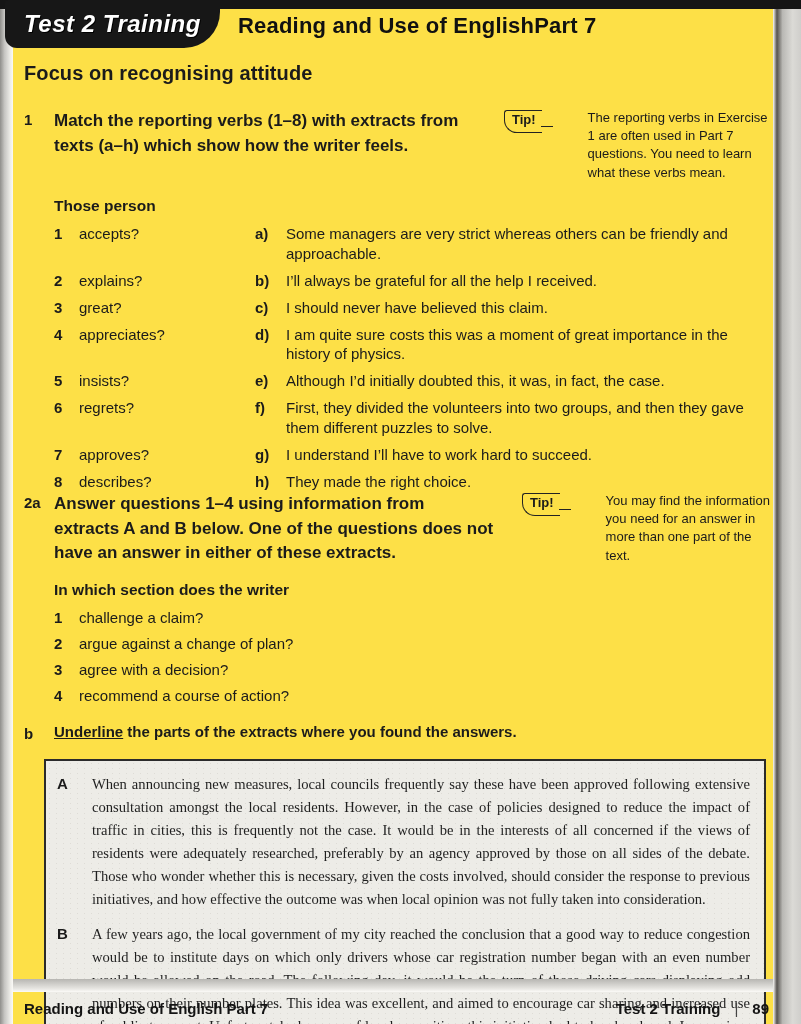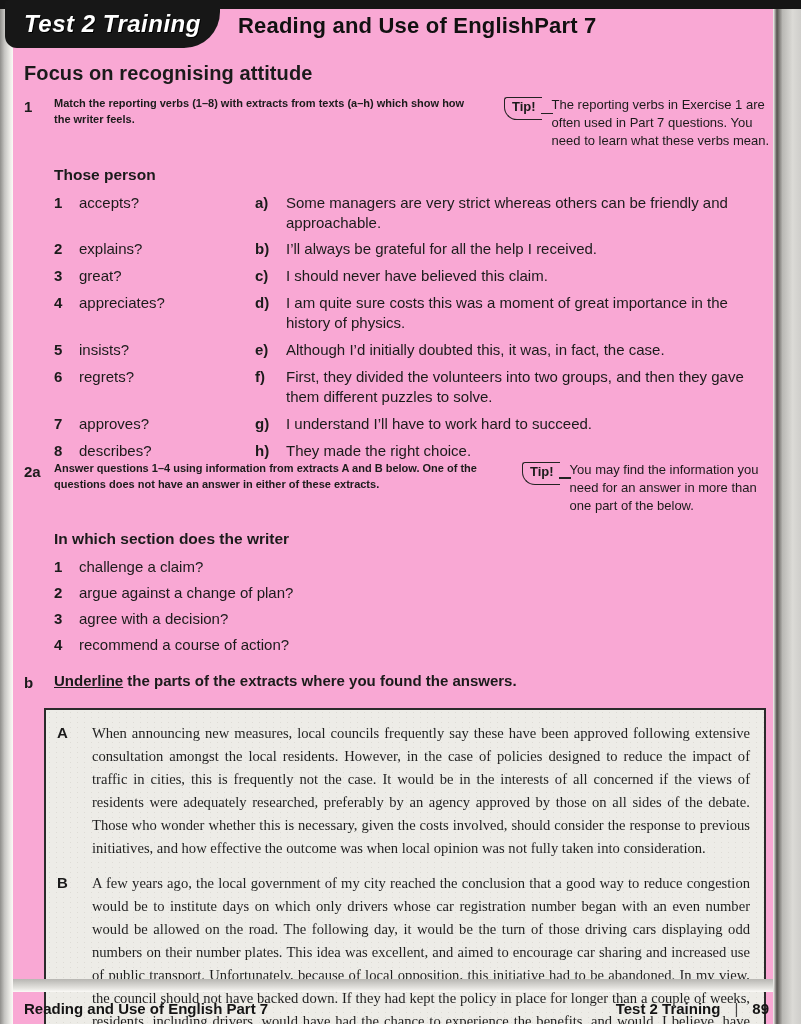--- a/index.html
+++ b/index.html
@@ -1,20 +1,20 @@
 <!DOCTYPE html>
 <html><head>
 <meta charset="utf-8">
 <style>
   * { margin:0; padding:0; box-sizing:border-box; }
   html,body { width:801px; height:1024px; }
   body { font-family:"Liberation Sans", sans-serif; background:#e9e8e5; }
   .page {
     position:relative; width:801px; height:1024px;
-    background:#f9a8d4; overflow:hidden; color:#1b1b1b;
+    background:#fde047; overflow:hidden; color:#1b1b1b;
   }
   
   .edge-left {
     position:absolute; left:0; top:0; bottom:0; width:13px; z-index:5;
     background:linear-gradient(to right,#8f8e8b,#c6c5c2 35%,#eeede9 80%,#fbfaf7);
   }
   .edge-right {
     position:absolute; right:0; top:0; bottom:0; width:28px; z-index:5;
     background:linear-gradient(to right,#fbfaf7 0,#56534f 14%,#b9b8b4 34%,#dbdad6 70%,#cfcecb);
   }
@@ -33,25 +33,25 @@
     color:#ffffff; font-weight:800; font-style:italic; font-size:24px;
     letter-spacing:0.5px; text-shadow:1px 1px 0 #000;
   }
   .header-title {
     position:absolute; left:238px; top:13px; z-index:7;
     font-size:22px; font-weight:800; letter-spacing:0.2px; color:#111;
   }
   .header-title .part { }
   
   .content { position:absolute; left:24px; top:62px; width:747px; }
-  .focus-heading { font-size:20px; font-weight:800; margin-bottom:11px; letter-spacing:0.1px; }
+  .focus-heading { font-size:20px; font-weight:800; margin-bottom:24px; letter-spacing:0.1px; }
   .ex-row { display:flex; align-items:flex-start; }
   .ex-num { width:30px; flex:none; font-weight:800; font-size:15px; line-height:1.4; }
-  .ex-instruction { width:422px; flex:none; font-weight:700; font-size:11px; line-height:1.45; }
-  .tipbox { margin-left:28px; flex:1; display:flex; align-items:flex-start; font-size:13px; line-height:1.4; }
+  .ex-instruction { width:422px; flex:none; font-weight:700; font-size:17px; line-height:1.45; }
+  .tipbox { margin-left:28px; flex:1; display:flex; align-items:flex-start; font-size:13px; line-height:1.4;gap:36px; }
   .tip-label {
     flex:none; font-weight:800; font-size:13px; padding:0 6px 3px 7px; margin-top:1px;
     border:1.6px solid #222; border-right:none; border-radius:3px 0 0 13px;
     position:relative; margin-right:10px;
   }
   .tip-label::after {
     content:""; position:absolute; right:-11px; bottom:5px; width:12px; height:1.6px; background:#222;
   }
   .sub-heading { font-weight:800; font-size:15.5px; margin:15px 0 9px 30px; }
   .match-grid {
@@ -173,21 +173,21 @@
         <span class="mletter">h)</span>
         <span class="mtext">They made the right choice.</span>
       </div>
     </div>
 
     <div class="ex-row sec2a">
       <div class="ex-num">2a</div>
       <div class="ex-instruction">Answer questions 1–4 using information from extracts A and B below. One of the questions does not have an answer in either of these extracts.</div>
       <div class="tipbox">
         <span class="tip-label">Tip!</span>
-        <span class="tip-text">You may find the information you need for an answer in more than one part of the below.</span>
+        <span class="tip-text">You may find the information you need for an answer in more than one part of the text.</span>
       </div>
     </div>
 
     <div class="sub-heading">In which section does the writer</div>
 
     <div class="questions">
       <div class="qrow">
         <span class="qnum">1</span>
         <span>challenge a claim?</span>
       </div>

